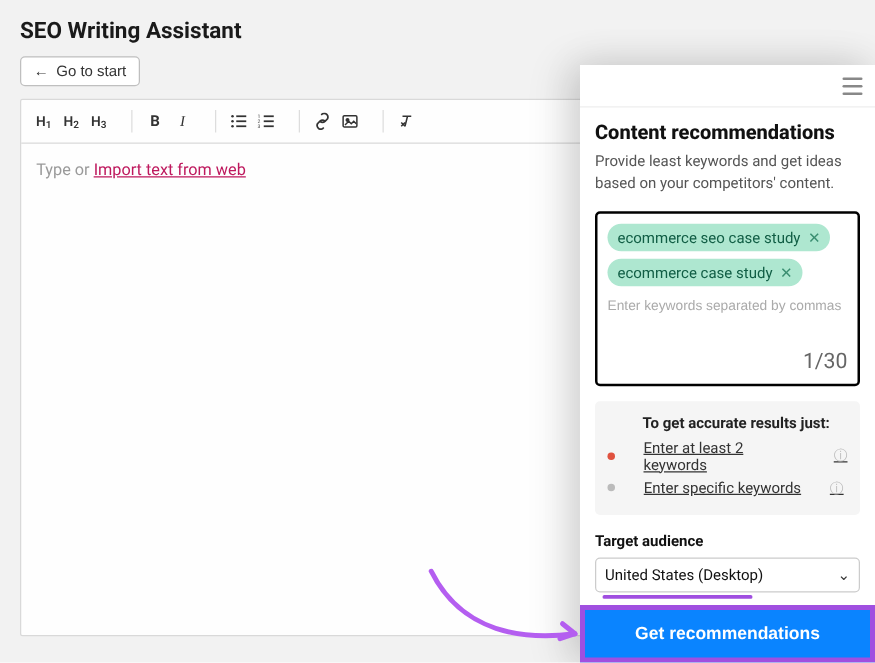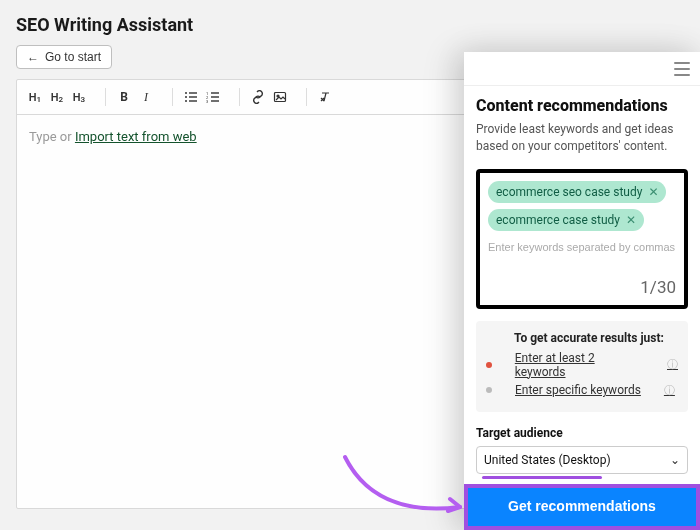--- a/index.html
+++ b/index.html
@@ -11,32 +11,32 @@
   .editor-area { margin: 0 16px; background: #fefefe; border: 1px solid #d9d9d9; height: 430px; border-radius: 2px; }
   .toolbar { border-bottom: 1px solid #d9d9d9; padding: 6px 8px; display: flex; align-items: center; gap: 4px; }
   .tgroup { display: flex; align-items: center; gap: 2px; padding-right: 8px; }
   .tbtn { width: 20px; height: 20px; display: inline-flex; align-items: center; justify-content: center; color: #333; cursor: pointer; font-size: 12px; }
   .hbtn { font-size: 11px; font-weight: 600; }
   .hbtn sub { font-size: 8px; position: relative; top: 2px; }
   .divider { width: 1px; height: 18px; background: #ddd; margin: 0 4px; }
   .toolbar-right { margin-left: auto; display: flex; align-items: center; }
   .highlight-select { display: inline-flex; align-items: center; gap: 6px; border: 1px solid #bfbfbf; padding: 3px 8px; border-radius: 4px; font-size: 12px; cursor: pointer; background: #fff; }
   .editor-body { padding: 14px 12px; font-size: 13px; color: #9a9a9a; }
-  .editor-body .import { color: #14532d; text-decoration: underline; cursor: pointer; }
+  .editor-body .import { color: #be185d; text-decoration: underline; cursor: pointer; }
 
   
   .panel { position: absolute; top: 52px; right: 0; width: 236px; height: 478px; background: #fff; box-shadow: -12px 0 30px rgba(0,0,0,0.12), 0 0 30px rgba(0,0,0,0.10); display: flex; flex-direction: column; }
   .panel-titlebar { height: 34px; border-bottom: 1px solid #eee; display: flex; align-items: center; justify-content: flex-end; padding: 0 10px; }
   .hamburger { width: 16px; height: 14px; display: inline-flex; flex-direction: column; justify-content: space-between; cursor: pointer; }
   .hamburger span { display: block; height: 2px; background: #888; border-radius: 1px; }
   .panel-content { padding: 10px 12px 0; overflow: hidden; flex: 1; }
   .panel-content h2 { font-size: 16px; font-weight: 800; margin-bottom: 6px; color: #111; }
   .panel-desc { font-size: 12px; color: #555; line-height: 1.4; margin-bottom: 14px; }
   .section-label { font-size: 12px; font-weight: 700; margin-bottom: 6px; color: #111; }
-  .kw-box { border: 4px solid #000000; border-radius: 4px; padding: 8px; margin-bottom: 12px; min-height: 140px; display: flex; flex-direction: column; }
+  .kw-box { border: 2px solid #000000; border-radius: 4px; padding: 8px; margin-bottom: 12px; min-height: 140px; display: flex; flex-direction: column; }
   .chip { display: inline-flex; align-items: center; gap: 6px; background: #aee7d0; color: #115e45; font-size: 12px; padding: 4px 8px; border-radius: 14px; margin-bottom: 6px; width: max-content; }
   .chip .x { color: #3a8e71; cursor: pointer; font-size: 12px; }
   .kw-input { border: none; outline: none; font-size: 11px; color: #333; padding: 4px 0 0; width: 100%; }
   .kw-input::placeholder { color: #aaa; }
   .kw-counter { align-self: flex-end; margin-top: auto; font-size: 17px; color: #666; padding-top: 6px; }
   .hints { background: #f5f5f5; border-radius: 4px; padding: 10px; font-size: 12px; margin-bottom: 14px; }
   .hints .hints-title { font-weight: 700; margin-bottom: 6px; color: #222; margin-left: 28px; }
   .hint-row { display: flex; align-items: center; gap: 23px; margin-bottom: 4px; color: #333; text-decoration: underline; }
   .dot { width: 6px; height: 6px; border-radius: 50%; display: inline-block; }
   .dot.red { background: #e0523f; }

